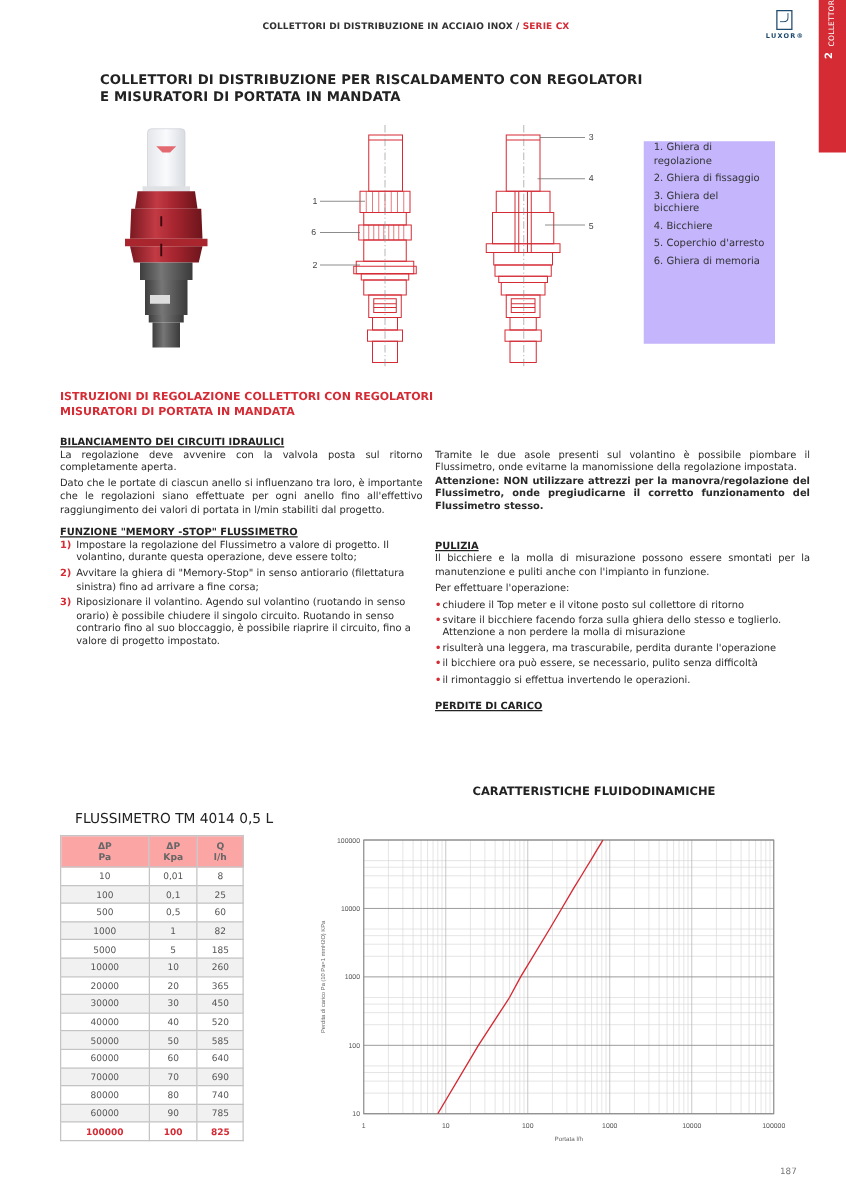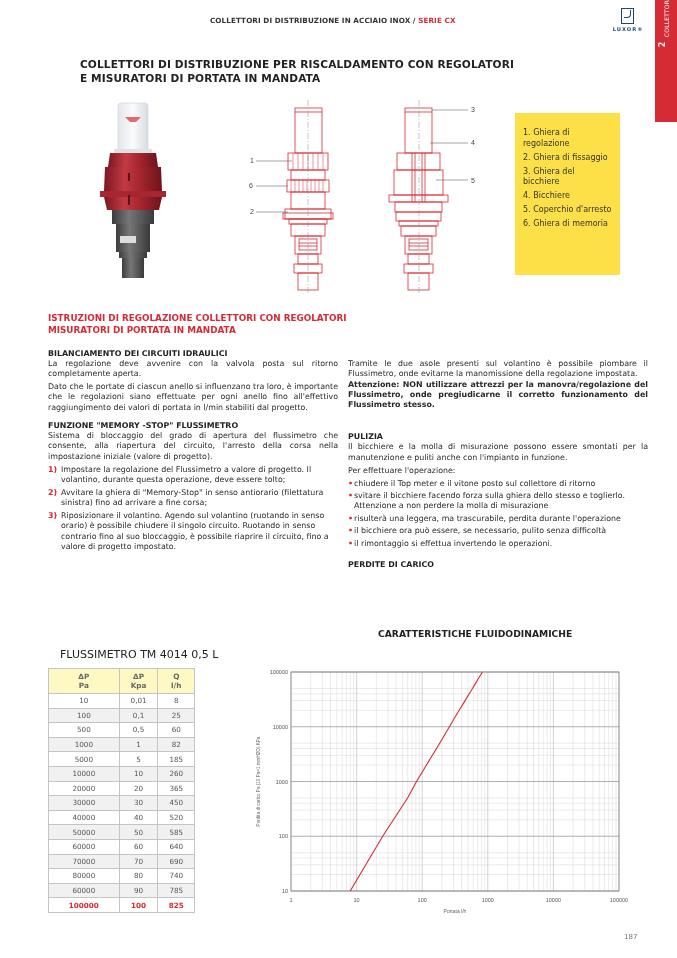--- a/index.html
+++ b/index.html
@@ -8,33 +8,33 @@
   .hdr { left: 210px; top: 16px; font-size: 7.2px; font-weight: bold; letter-spacing: 0.1px; color: #333; }
   .hdr .red { color: #d52b35; margin-top: 28px; }
   .logo { left: 612px; top: 8px; width: 30px; height: 30px; }
   .logo-box { position: absolute; left: 9px; top: 0; width: 13px; height: 16px; border: 1.6px solid #1e4a6e; }
   .logo-box:after { content: ""; position: absolute; left: 2px; top: 1px; width: 6px; height: 7px; border: 1.4px solid #1e4a6e; border-top: none; border-left: none; border-radius: 0 0 4px 0; }
   .logo-text { position: absolute; left: 0; top: 18px; width: 32px; text-align: center; font-size: 5.2px; font-weight: bold; color: #1e4a6e; letter-spacing: 1px; }
   .sidetab { left: 655px; top: 0; width: 22px; height: 122px; background: #d52b35; }
   .sidetab .num { position: absolute; left: 5px; top: 40px; color: #fff; font-size: 8px; font-weight: bold; transform: rotate(-90deg); }
   .sidetab .lbl { position: absolute; left: -14px; top: 14px; width: 50px; color: #fff; font-size: 6px; transform: rotate(-90deg); text-align: center; letter-spacing: 0.2px; }
   .title { left: 80px; top: 57px; width: 520px; font-size: 10.6px; font-weight: bold; line-height: 14px; color: #222; letter-spacing: 0.1px; }
-  .legendbox { left: 515px; top: 113px; width: 105px; height: 162px; background: #fde047; padding: 15px 8px; }
+  .legendbox { left: 515px; top: 113px; width: 105px; height: 162px; background: #c4b5fd; padding: 0 8px; }
   .legendbox div { font-size: 8px; line-height: 10.6px; color: #333; margin-bottom: 3.4px; }
   .sec-title { left: 48px; top: 312px; width: 300px; font-size: 8.8px; font-weight: bold; color: #d52b35; line-height: 12.2px; }
   .col { font-size: 7.9px; line-height: 10.3px; color: #2a2a2a; }
-  .col h4 { font-size: 7.9px; font-weight: bold; color: #222; line-height: 11px; }
+  .col h4 { font-size: 7.9px; font-weight: bold; color: #222; line-height: 11px; text-decoration: underline; }
   .col p { margin-bottom: 2.6px; text-align: justify; }
   .col .step { display: flex; margin-bottom: 2.6px; }
   .col .step .n { color: #d52b35; font-weight: bold; width: 13px; flex-shrink: 0; }
   .col .bul { display: flex; margin-bottom: 2.2px; }
   .col .bul .b { color: #d52b35; width: 6px; flex-shrink: 0; font-weight: bold; }
   .tbl-title { left: 60px; top: 648px; font-size: 11px; font-weight: normal; color: #222; }
   table.flow { position: absolute; left: 48px; top: 668px; width: 147px; border-collapse: collapse; font-size: 7.2px; color: #555; }
-  table.flow th { background: #fef9c3; border: 0.8px solid #c4c4c4; font-weight: bold; color: #666; height: 25px; line-height: 9px; font-size: 7.3px; }
+  table.flow th { background: #fca5a5; border: 0.8px solid #c4c4c4; font-weight: bold; color: #666; height: 25px; line-height: 9px; font-size: 7.3px; }
   table.flow td { border: 0.8px solid #c4c4c4; text-align: center; height: 14.6px; }
   table.flow tr:nth-child(even) td { background: #f1f1f1; }
   table.flow tr.hl td { color: #d52b35; font-weight: bold; background: #fff; }
   .chart-title { left: 378px; top: 628px; font-size: 9.2px; font-weight: bold; color: #222; }
   .chart { left: 250px; top: 662px; width: 400px; height: 260px; }
   .pagenum { left: 624px; top: 933px; font-size: 7px; color: #777; }
 </style>
 </head>
 <body>
 
@@ -181,21 +181,20 @@
   <div>6. Ghiera di memoria</div>
 </div>
 
 <div class="abs sec-title">ISTRUZIONI DI REGOLAZIONE COLLETTORI CON REGOLATORI MISURATORI DI PORTATA IN MANDATA</div>
 
 <div class="abs col" style="left:48px;top:348px;width:290px">
   <h4>BILANCIAMENTO DEI CIRCUITI IDRAULICI</h4>
   <p>La regolazione deve avvenire con la valvola posta sul ritorno completamente aperta.</p>
   <p style="margin-bottom:7px">Dato che le portate di ciascun anello si influenzano tra loro, è importante che le regolazioni siano effettuate per ogni anello fino all'effettivo raggiungimento dei valori di portata in l/min stabiliti dal progetto.</p>
   <h4>FUNZIONE "MEMORY -STOP" FLUSSIMETRO</h4>
-  <p>Sistema di bloccaggio del grado di apertura del flussimetro che consente, alla riapertura del circuito, l'arresto della corsa nella impostazione iniziale (valore di progetto).</p>
   <div class="step">
       <span class="n">1)</span>
       <span>Impostare la regolazione del Flussimetro a valore di progetto. Il volantino, durante questa operazione, deve essere tolto;</span>
     </div>
   <div class="step">
       <span class="n">2)</span>
       <span>Avvitare la ghiera di "Memory-Stop" in senso antiorario (filettatura sinistra) fino ad arrivare a fine corsa;</span>
     </div>
   <div class="step">
       <span class="n">3)</span>

